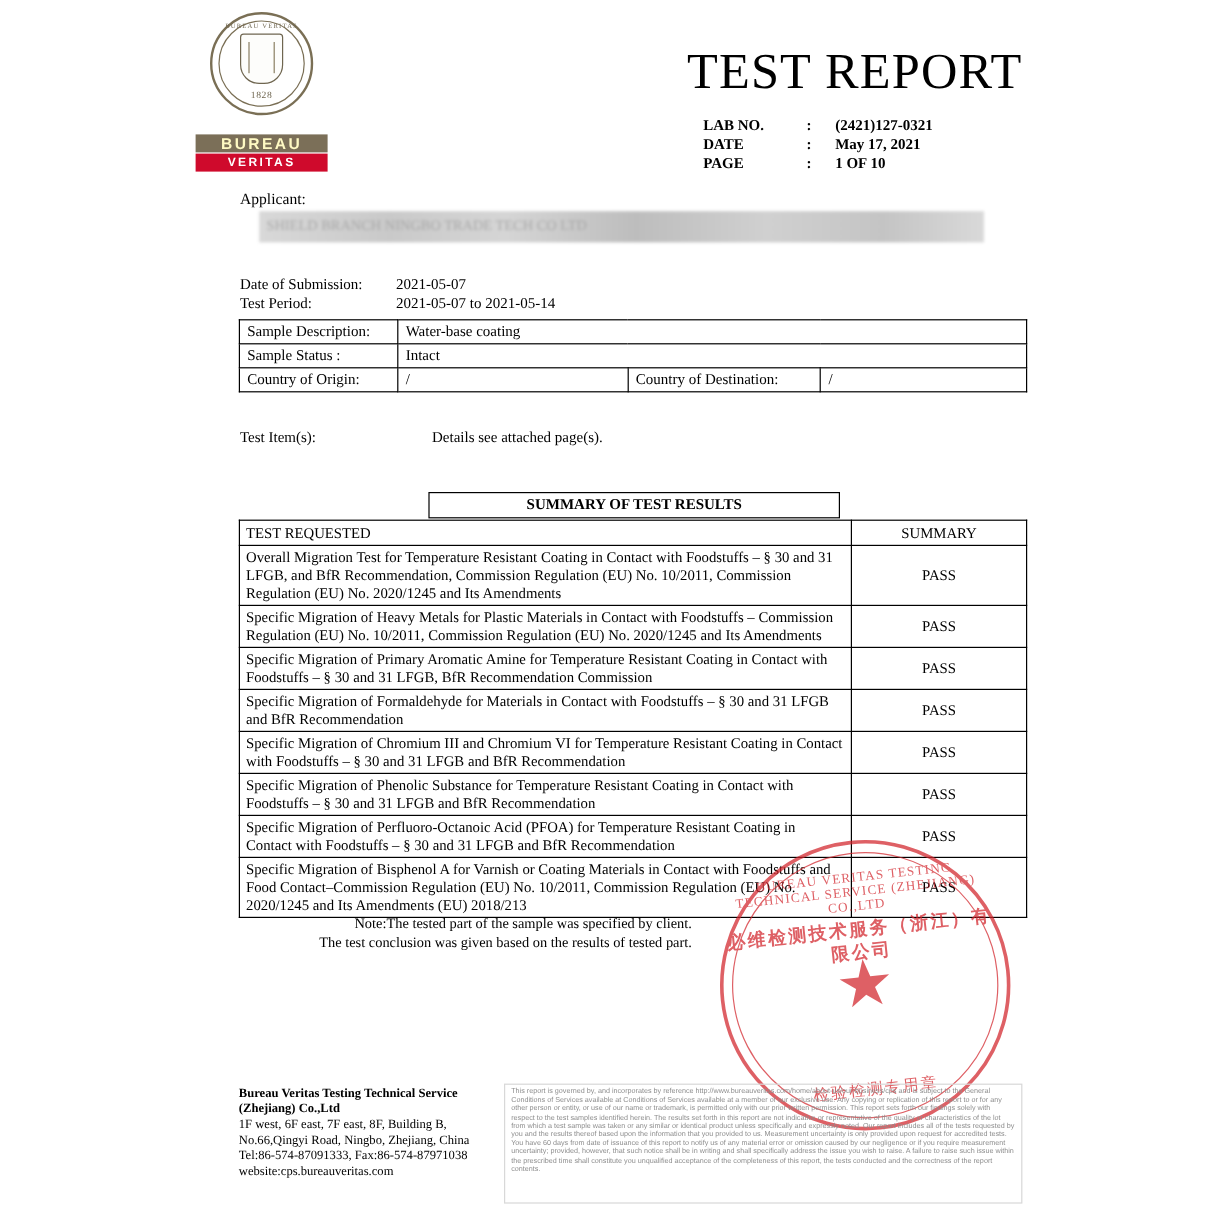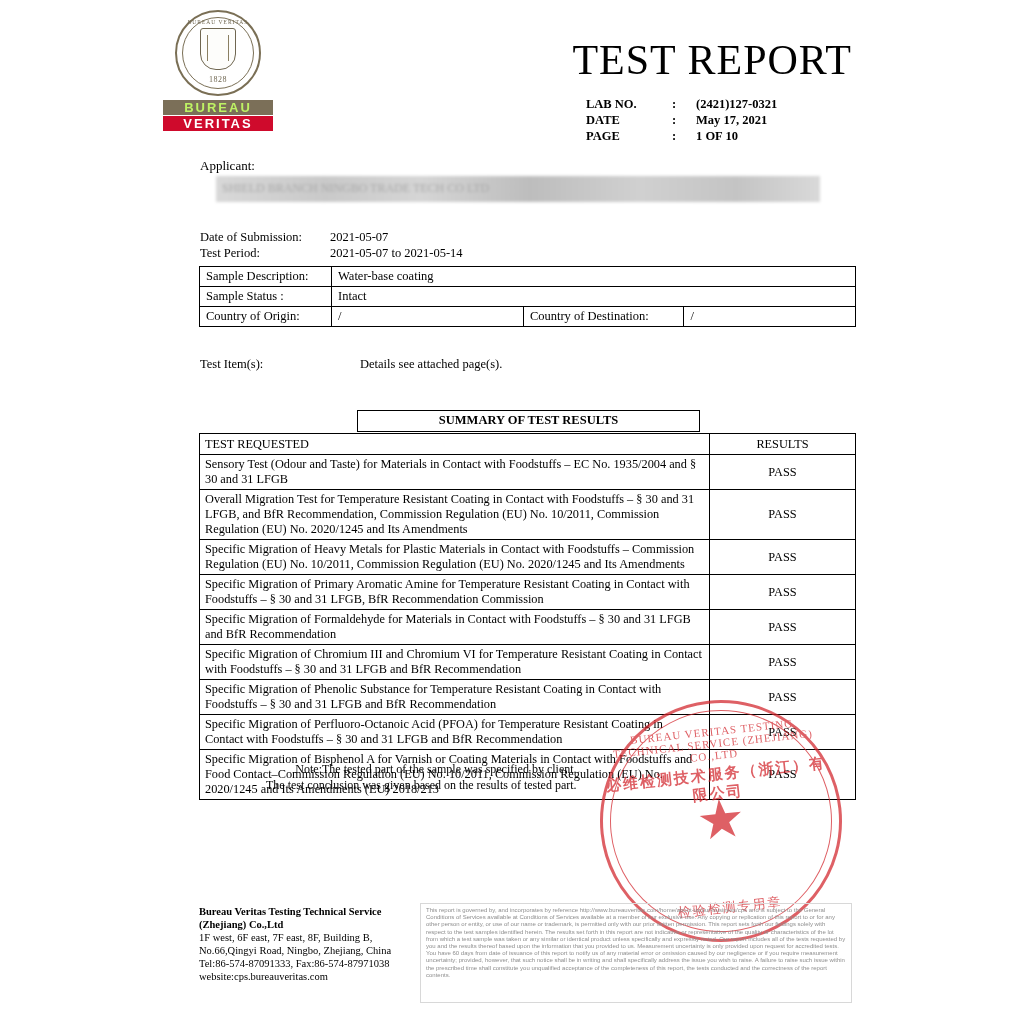--- a/index.html
+++ b/index.html
@@ -77,35 +77,35 @@
     left: 0; right: 0;
     text-align: center;
     font-size: 5.5px;
     letter-spacing: 1px;
     color: #6f6650;
     font-family: "Liberation Serif", serif;
   }
   .bv-seal .ring-text-top { top: 7px; }
   .bv-seal .ring-text-bottom { bottom: 10px; font-size: 8px; letter-spacing: 0.5px; }
   .bv-name {
-    margin-top: 4px;
+    margin-top: 16px;
     background: #7b6f58;
-    color: #bef264;
+    color: #fef9c3;
     font-family: "Liberation Sans", sans-serif;
     font-weight: bold;
     font-size: 13px;
     letter-spacing: 2px;
     line-height: 15px;
   }
   .bv-name2 {
     background: #cf0a2c;
     color: #fff;
     font-family: "Liberation Sans", sans-serif;
     font-weight: bold;
-    font-size: 13px;
+    font-size: 10px;
     letter-spacing: 2px;
     line-height: 15px;
     margin-top: 1px;
   }
   .title {
     position: absolute;
     right: 172px;
     top: 36px;
     font-size: 42px;
     font-family: "Liberation Serif", serif;
@@ -396,28 +396,24 @@
   <div class="test-items">
     <span class="lbl">Test Item(s):</span><span>Details see attached page(s).</span>
   </div>
 
   <div class="summary-title">SUMMARY OF TEST RESULTS</div>
 
   <table class="results-table">
     <thead>
       <tr>
         <th>TEST REQUESTED</th>
-        <th class="remark-head">RESULTS</th>
+        <th class="remark-head">SUMMARY</th>
       </tr>
     </thead>
     <tbody>
-      <tr>
-        <td class="req">Sensory Test (Odour and Taste) for Materials in Contact with Foodstuffs – EC No. 1935/2004 and § 30 and 31 LFGB</td>
-        <td class="remark">PASS</td>
-      </tr>
       <tr>
         <td class="req">Overall Migration Test for Temperature Resistant Coating in Contact with Foodstuffs – § 30 and 31 LFGB, and BfR Recommendation, Commission Regulation (EU) No. 10/2011, Commission Regulation (EU) No. 2020/1245 and Its Amendments</td>
         <td class="remark">PASS</td>
       </tr>
       <tr>
         <td class="req">Specific Migration of Heavy Metals for Plastic Materials in Contact with Foodstuffs – Commission Regulation (EU) No. 10/2011, Commission Regulation (EU) No. 2020/1245 and Its Amendments</td>
         <td class="remark">PASS</td>
       </tr>
       <tr>
         <td class="req">Specific Migration of Primary Aromatic Amine for Temperature Resistant Coating in Contact with Foodstuffs – § 30 and 31 LFGB, BfR Recommendation Commission</td>

